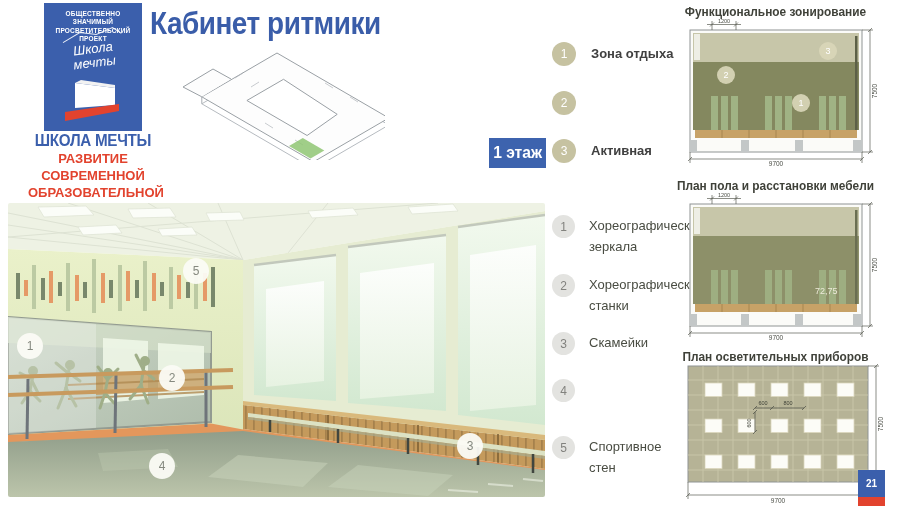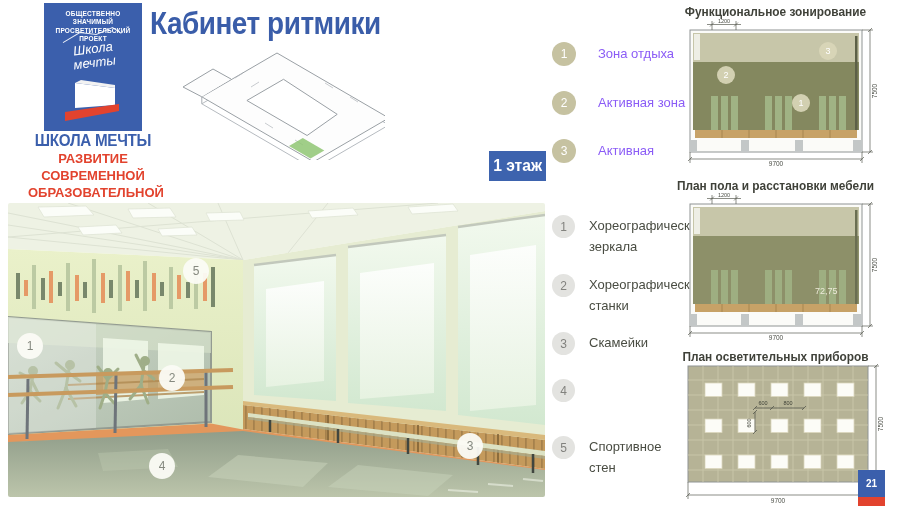--- a/index.html
+++ b/index.html
@@ -10,28 +10,28 @@
   .logo-box{left:44px;top:3px;width:98px;height:128px;background:#3b5fac;color:#fff;}
   .logo-proj{position:absolute;top:7px;left:4px;right:4px;text-align:center;font-size:6.5px;font-weight:bold;line-height:1.3;letter-spacing:.2px;}
   .logo-script{position:absolute;top:26px;left:0;right:0;text-align:center;font-style:italic;font-size:13px;line-height:1.05;transform:rotate(-7deg);}
   .logo-script .sq{display:block;margin:0 auto 1px auto;}
   .logo-bldg{position:absolute;left:19px;top:76px;}
   .logo-name{left:30px;top:132px;width:126px;text-align:center;color:#3b5fac;font-weight:bold;font-size:16px;letter-spacing:-.3px;transform:scaleX(.95);}
   .logo-sub{left:28px;top:151px;width:130px;text-align:center;color:#e2432e;font-weight:bold;font-size:13px;line-height:1.3;}
 
   
   .title{left:150px;top:6px;margin:0;color:#3a5da9;font-size:31px;font-weight:bold;letter-spacing:-.5px;transform:scaleX(.9);transform-origin:left top;white-space:nowrap;}
-  .badge{left:489px;top:151px;width:57px;height:30px;background:#3d63ae;color:#fff;display:flex;align-items:center;justify-content:center;}
+  .badge{left:489px;top:138px;width:57px;height:30px;background:#3d63ae;color:#fff;display:flex;align-items:center;justify-content:center;}
   .badge span{font-size:17px;font-weight:bold;transform:scaleX(.92);white-space:nowrap;}
 
   
   .zl-item,.fl-item{position:absolute;left:552px;display:flex;align-items:flex-start;width:140px;}
   .zl-circle{width:24px;height:24px;border-radius:50%;background:#c6c2a1;color:#fff;font-size:12px;display:flex;align-items:center;justify-content:center;flex:0 0 24px;}
   .fl-circle{width:23px;height:23px;border-radius:50%;background:#e3e3e0;color:#82827e;font-size:12px;display:flex;align-items:center;justify-content:center;flex:0 0 23px;}
-  .zl-label{margin-left:22px;color:#8b5cf6;font-size:13px;line-height:24px;white-space:nowrap;}
+  .zl-label{margin-left:15px;color:#404040;font-size:13px;line-height:24px;white-space:nowrap;font-weight:bold;}
   .fl-label{margin-left:14px;color:#494c42;font-size:13px;line-height:21px;width:100px;}
 
   
   .dg-title{position:absolute;left:668px;width:215px;text-align:center;color:#3f4139;font-weight:bold;font-size:12.5px;transform:scaleX(.95);white-space:nowrap;}
   .dg-svg{position:absolute;left:683px;}
 
   
   .page-num{left:858px;top:470px;width:27px;height:27px;background:#3b5fac;color:#fff;display:flex;align-items:center;justify-content:center;font-size:10px;font-weight:bold;}
   .page-red{left:858px;top:497px;width:27px;height:9px;background:#e2432e;}
 
@@ -286,21 +286,20 @@
   </g>
 </svg>
 </div>
 
 <div class="zl-item" style="top:42px">
   <div class="zl-circle">1</div>
   <div class="zl-label">Зона отдыха</div>
 </div>
 <div class="zl-item" style="top:91px">
   <div class="zl-circle">2</div>
-  <div class="zl-label">Активная зона</div>
 </div>
 <div class="zl-item" style="top:139px">
   <div class="zl-circle">3</div>
   <div class="zl-label">Активная</div>
 </div>
 
 <div class="fl-item" style="top:215px">
   <div class="fl-circle">1</div>
   <div class="fl-label">Хореографические зеркала</div>
 </div>

